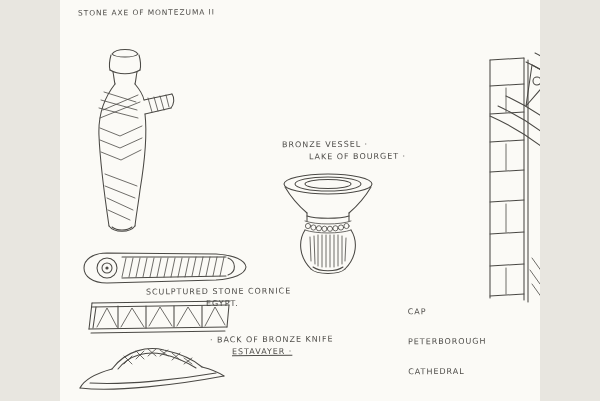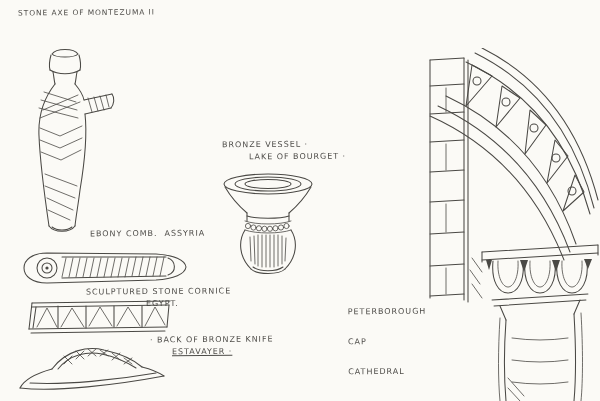--- a/index.html
+++ b/index.html
@@ -1,17 +1,17 @@
 <!DOCTYPE html>
 <html style="--paper: #fbfaf6; --ink: #3b3a36;"><head>
 <meta charset="utf-8">
 <style>
   html,body{margin:0;padding:0;background:#e8e6e0;}
   .page{
-    position:relative;width:600px;height:401px;margin:0 auto;
+    position:relative;width:480px;height:401px;margin:0 auto;
     background:var(--paper,#fbfaf6);
     overflow:hidden;
     font-family:"DejaVu Sans",sans-serif;
     color:var(--ink,#3b3a36);
   }
   .label{
     position:absolute;
     font-size:8px;
     letter-spacing:0.12em;
     white-space:pre;
@@ -36,31 +36,30 @@
 </head>
 <body>
 
 <div class="page">
 
   <span class="label sm" style="left:18px;top:8px;">STONE AXE OF MONTEZUMA II</span>
 
   <span class="label" style="left:222px;top:140px;">BRONZE VESSEL ·</span>
   <span class="label" style="left:249px;top:152px;">LAKE OF BOURGET ·</span>
 
-  <span class="label" style="left:90px;top:229px;">EBONY COMB.  ASSYRIA</span>
 
   <span class="label" style="left:86px;top:287px;">SCULPTURED STONE CORNICE</span>
   <span class="label" style="left:146px;top:299px;text-align:center;">EGYPT.</span>
 
   <span class="label" style="left:150px;top:335px;">· BACK OF BRONZE KNIFE</span>
   <span class="label" style="left:172px;top:347px;text-decoration:underline;">ESTAVAYER ·</span>
 
   <div class="label label-block" style="left:348px;top:288px;">
+    <span>CAP</span>
     <span>PETERBOROUGH</span>
-    <span>CAP</span>
     <span>CATHEDRAL</span>
   </div>
 
   <svg class="sketch" style="left:18px;top:40px;" width="104" height="200" viewBox="0 0 104 200">
     <g>
       <path d="M34,14 C38,8 56,8 60,14 C56,18 38,18 34,14 Z"></path>
       <path d="M33,15 C31,22 31,26 32,30"></path>
       <path d="M61,15 C63,22 63,26 62,30"></path>
       <path d="M32,30 C40,35 54,35 62,30"></path>
       <path d="M35,32 C36,37 36,40 37,44"></path>

